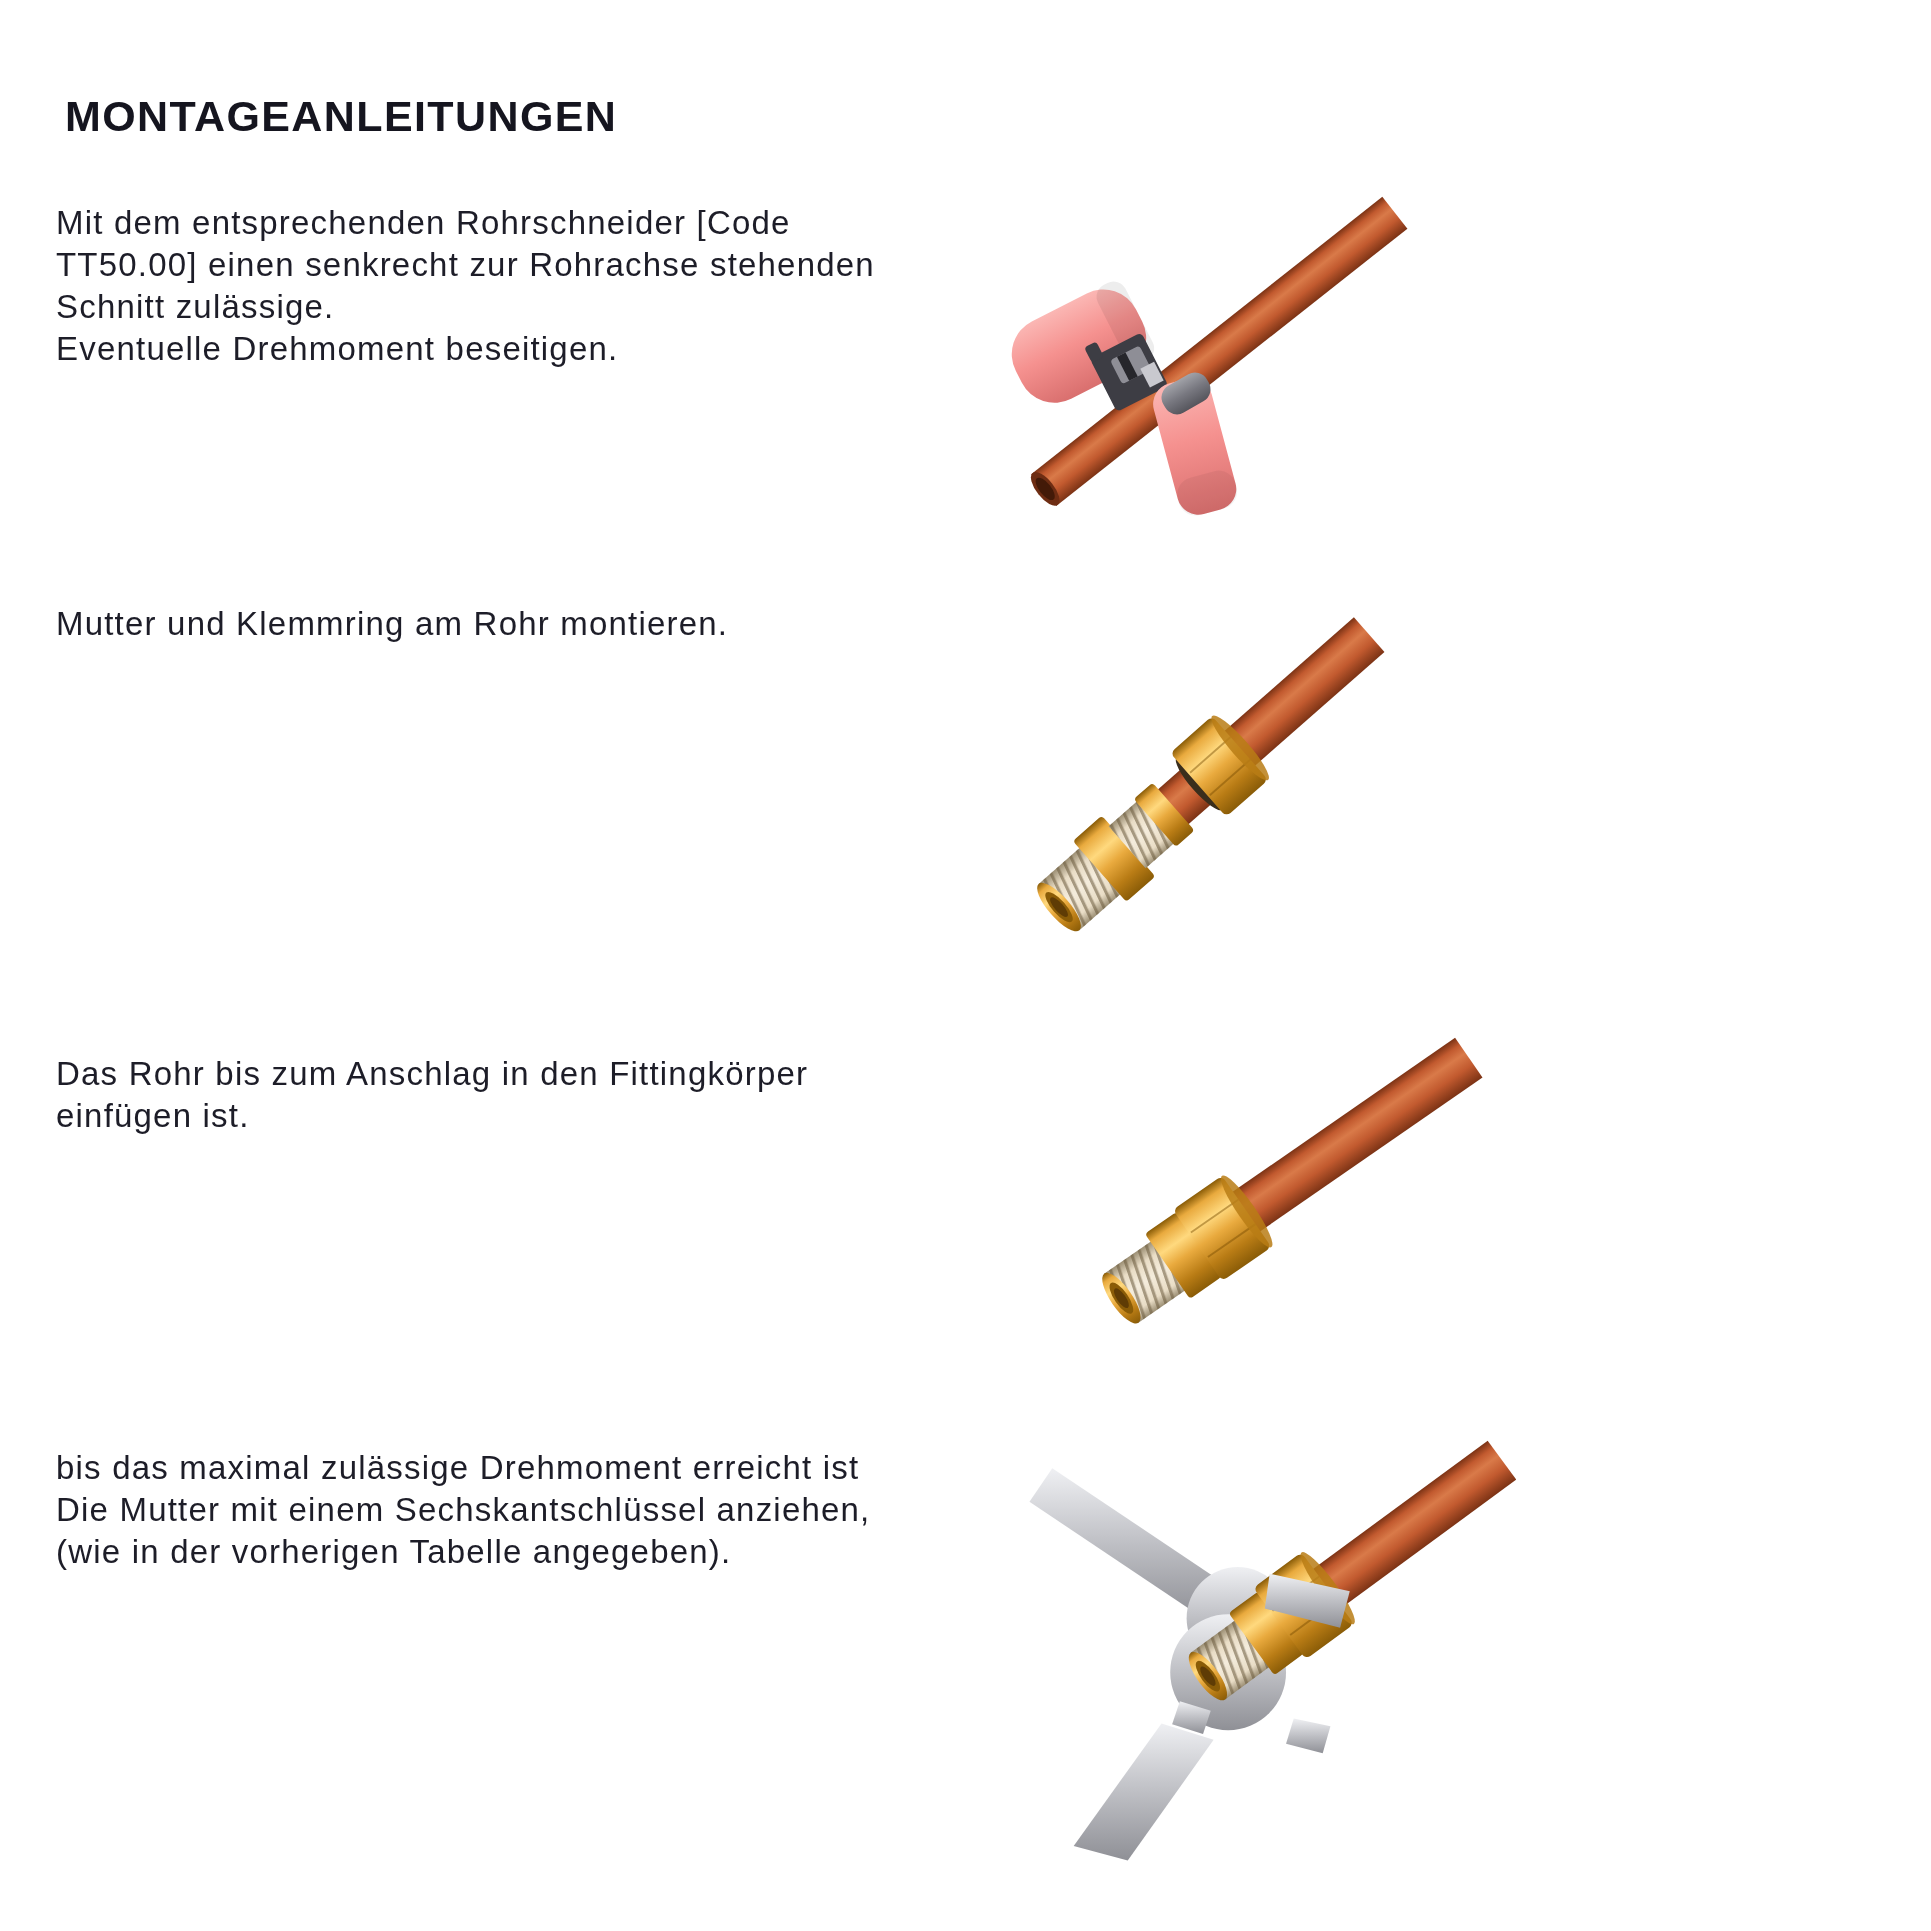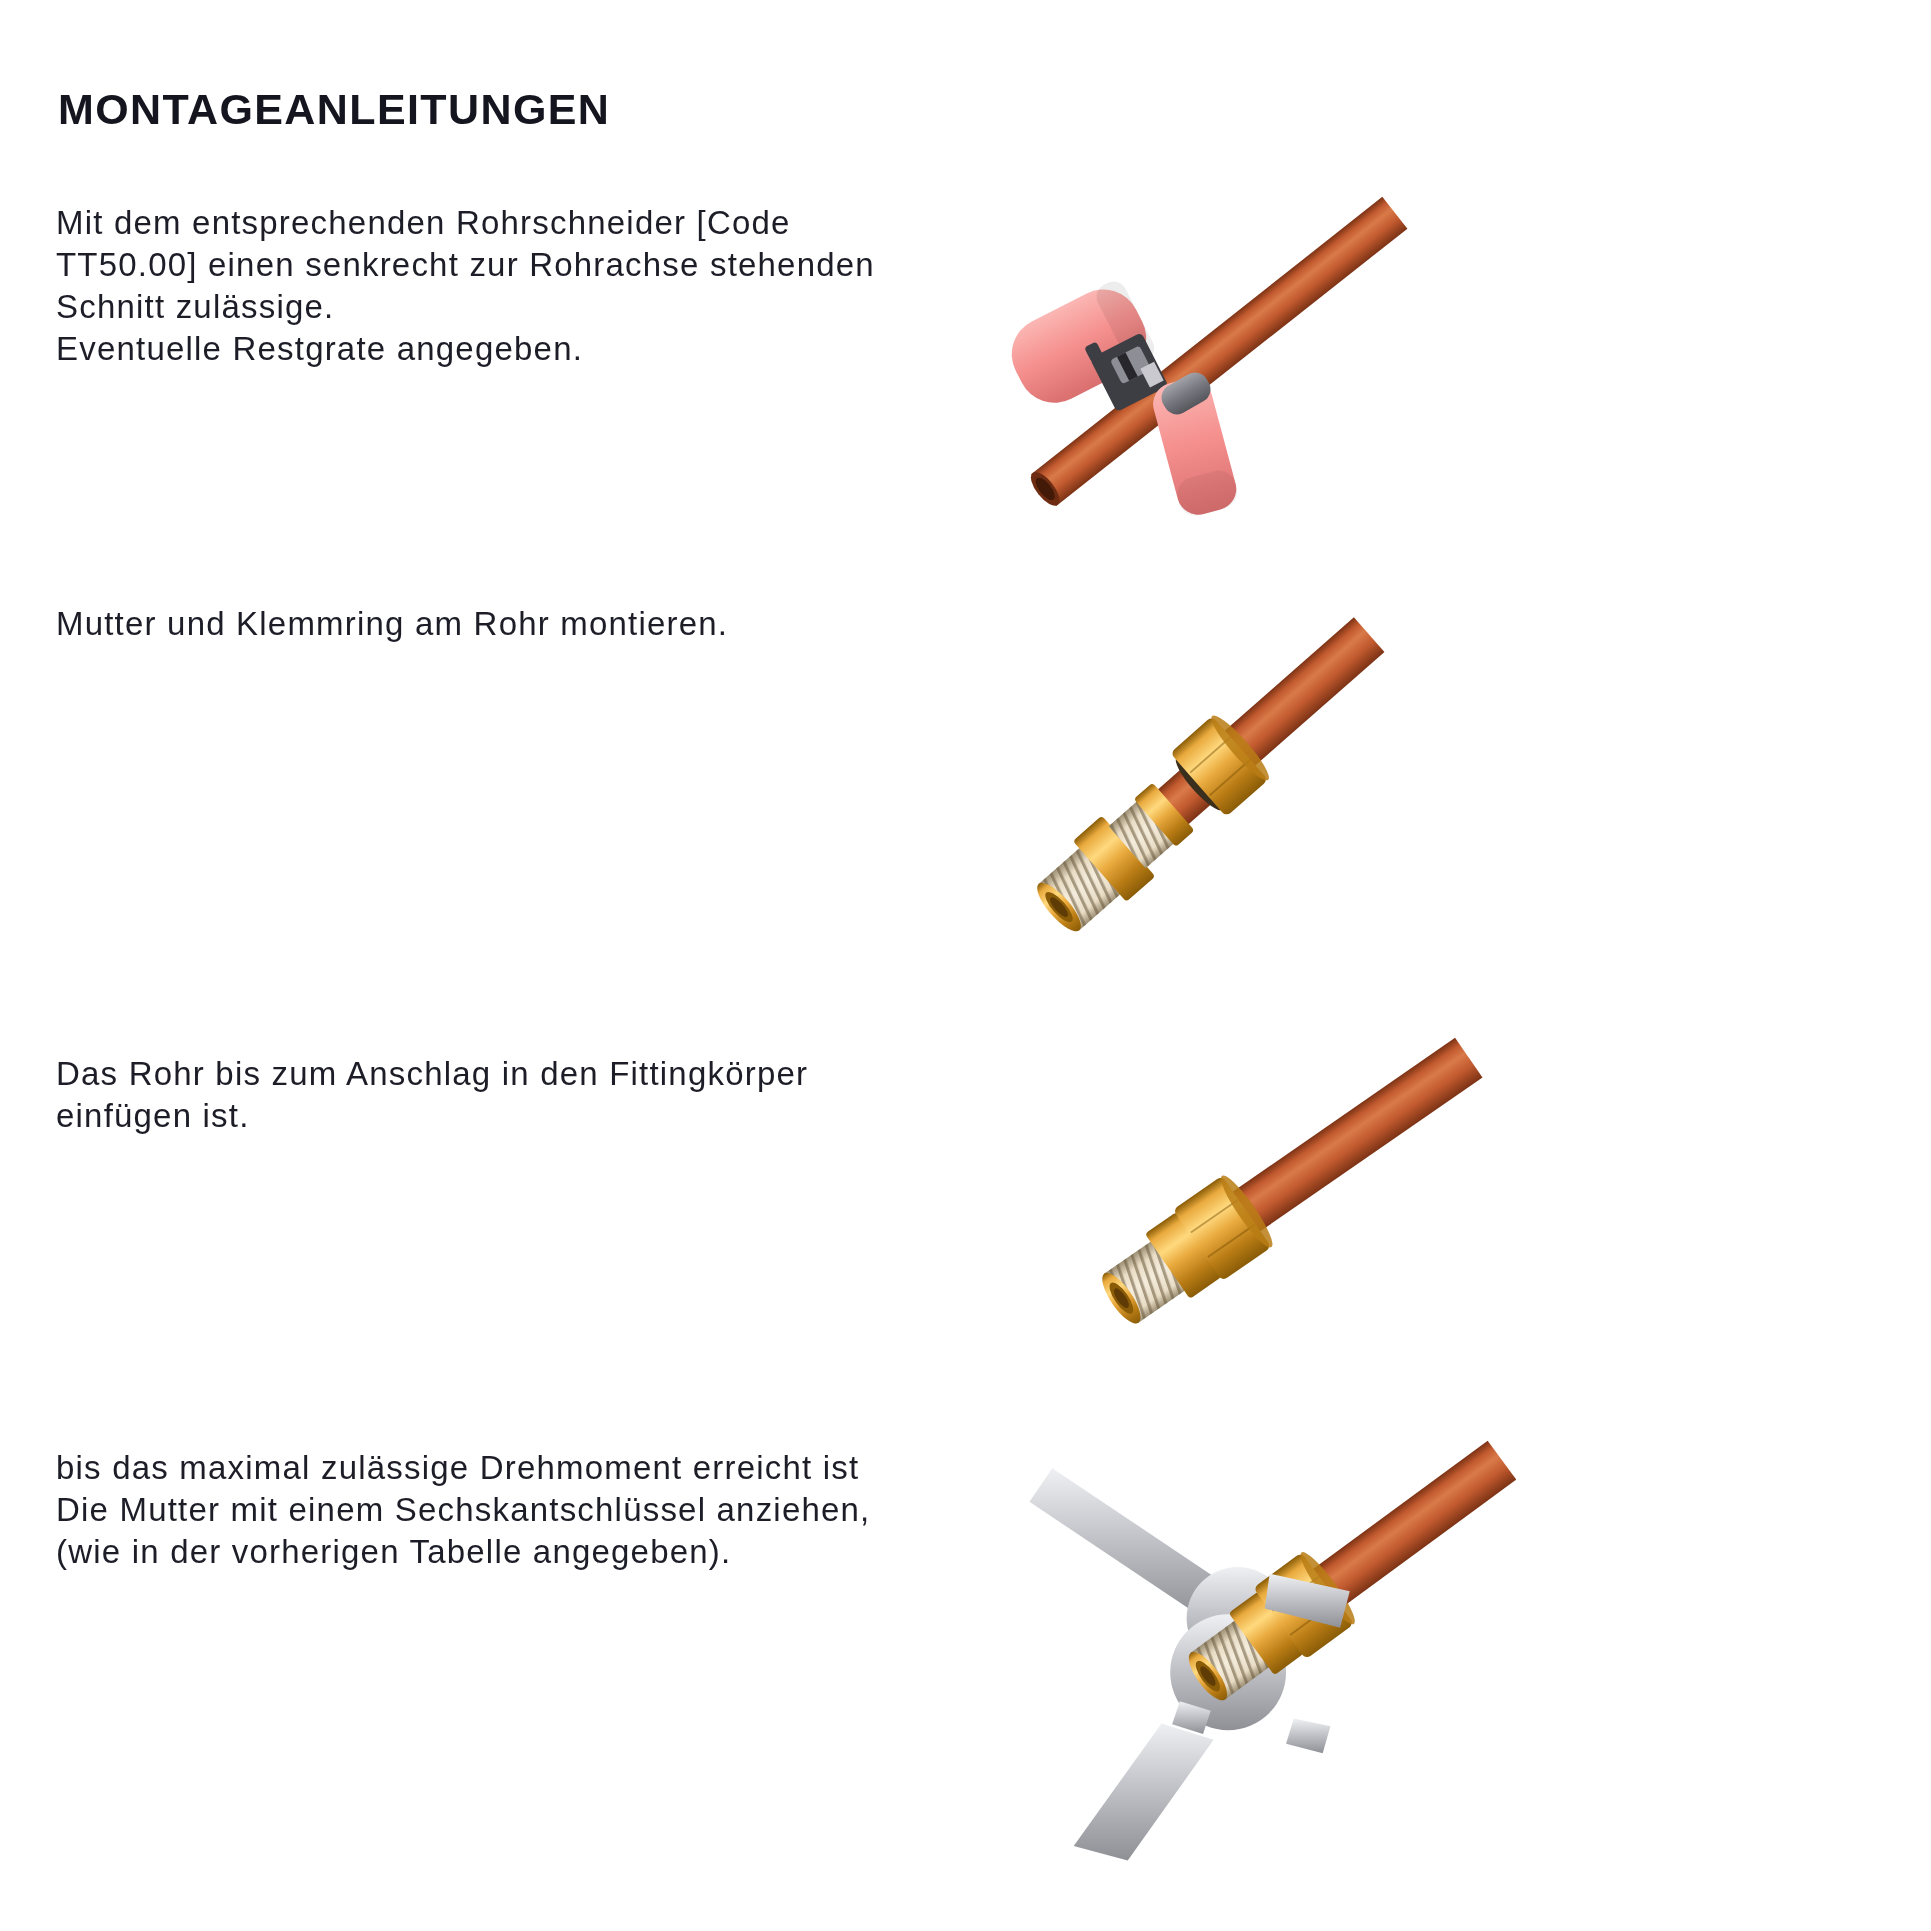--- a/index.html
+++ b/index.html
@@ -6,21 +6,21 @@
   .page{
     position:relative;
     width:1931px;height:1931px;
     background:#ffffff;
     font-family:"Liberation Sans","DejaVu Sans",sans-serif;
     color:var(--text,#1d1d28);
     overflow:hidden;
   }
   .page-title{
     position:absolute;left:58px;top:85px;
-    margin:0;
+    margin:7px;
     font-size:43px;font-weight:800;letter-spacing:1.4px;
     color:#15151f;
   }
   .step-text{position:absolute;left:56px;margin-top:12px;}
   .step-text .line{
     font-size:33px;line-height:42px;letter-spacing:1.2px;
     white-space:nowrap;font-weight:400;
   }
   #step1-text{top:190px;}
   #step2-text{top:591px;}
@@ -81,21 +81,21 @@
       </pattern>
     </defs>
   </svg>
 
   <h1 class="page-title">MONTAGEANLEITUNGEN</h1>
 
   <div class="step-text" id="step1-text">
     <div class="line">Mit dem entsprechenden Rohrschneider [Code</div>
     <div class="line">TT50.00] einen senkrecht zur Rohrachse stehenden</div>
     <div class="line">Schnitt zulässige.</div>
-    <div class="line">Eventuelle Restgrate angegeben.</div>
+    <div class="line">Eventuelle Drehmoment beseitigen.</div>
   </div>
 
   <svg class="illu" id="illu1" width="430" height="352" viewBox="0 0 445 365">
 
     <g transform="translate(97,164) rotate(-27)">
       <rect x="-70" y="-45" width="140" height="90" rx="38" fill="url(#g-pink)"></rect>
       <rect x="38" y="-45" width="32" height="90" rx="14" fill="rgba(0,0,0,0.07)"></rect>
     </g>
 
     <g transform="translate(62,312) rotate(-38.3)">

